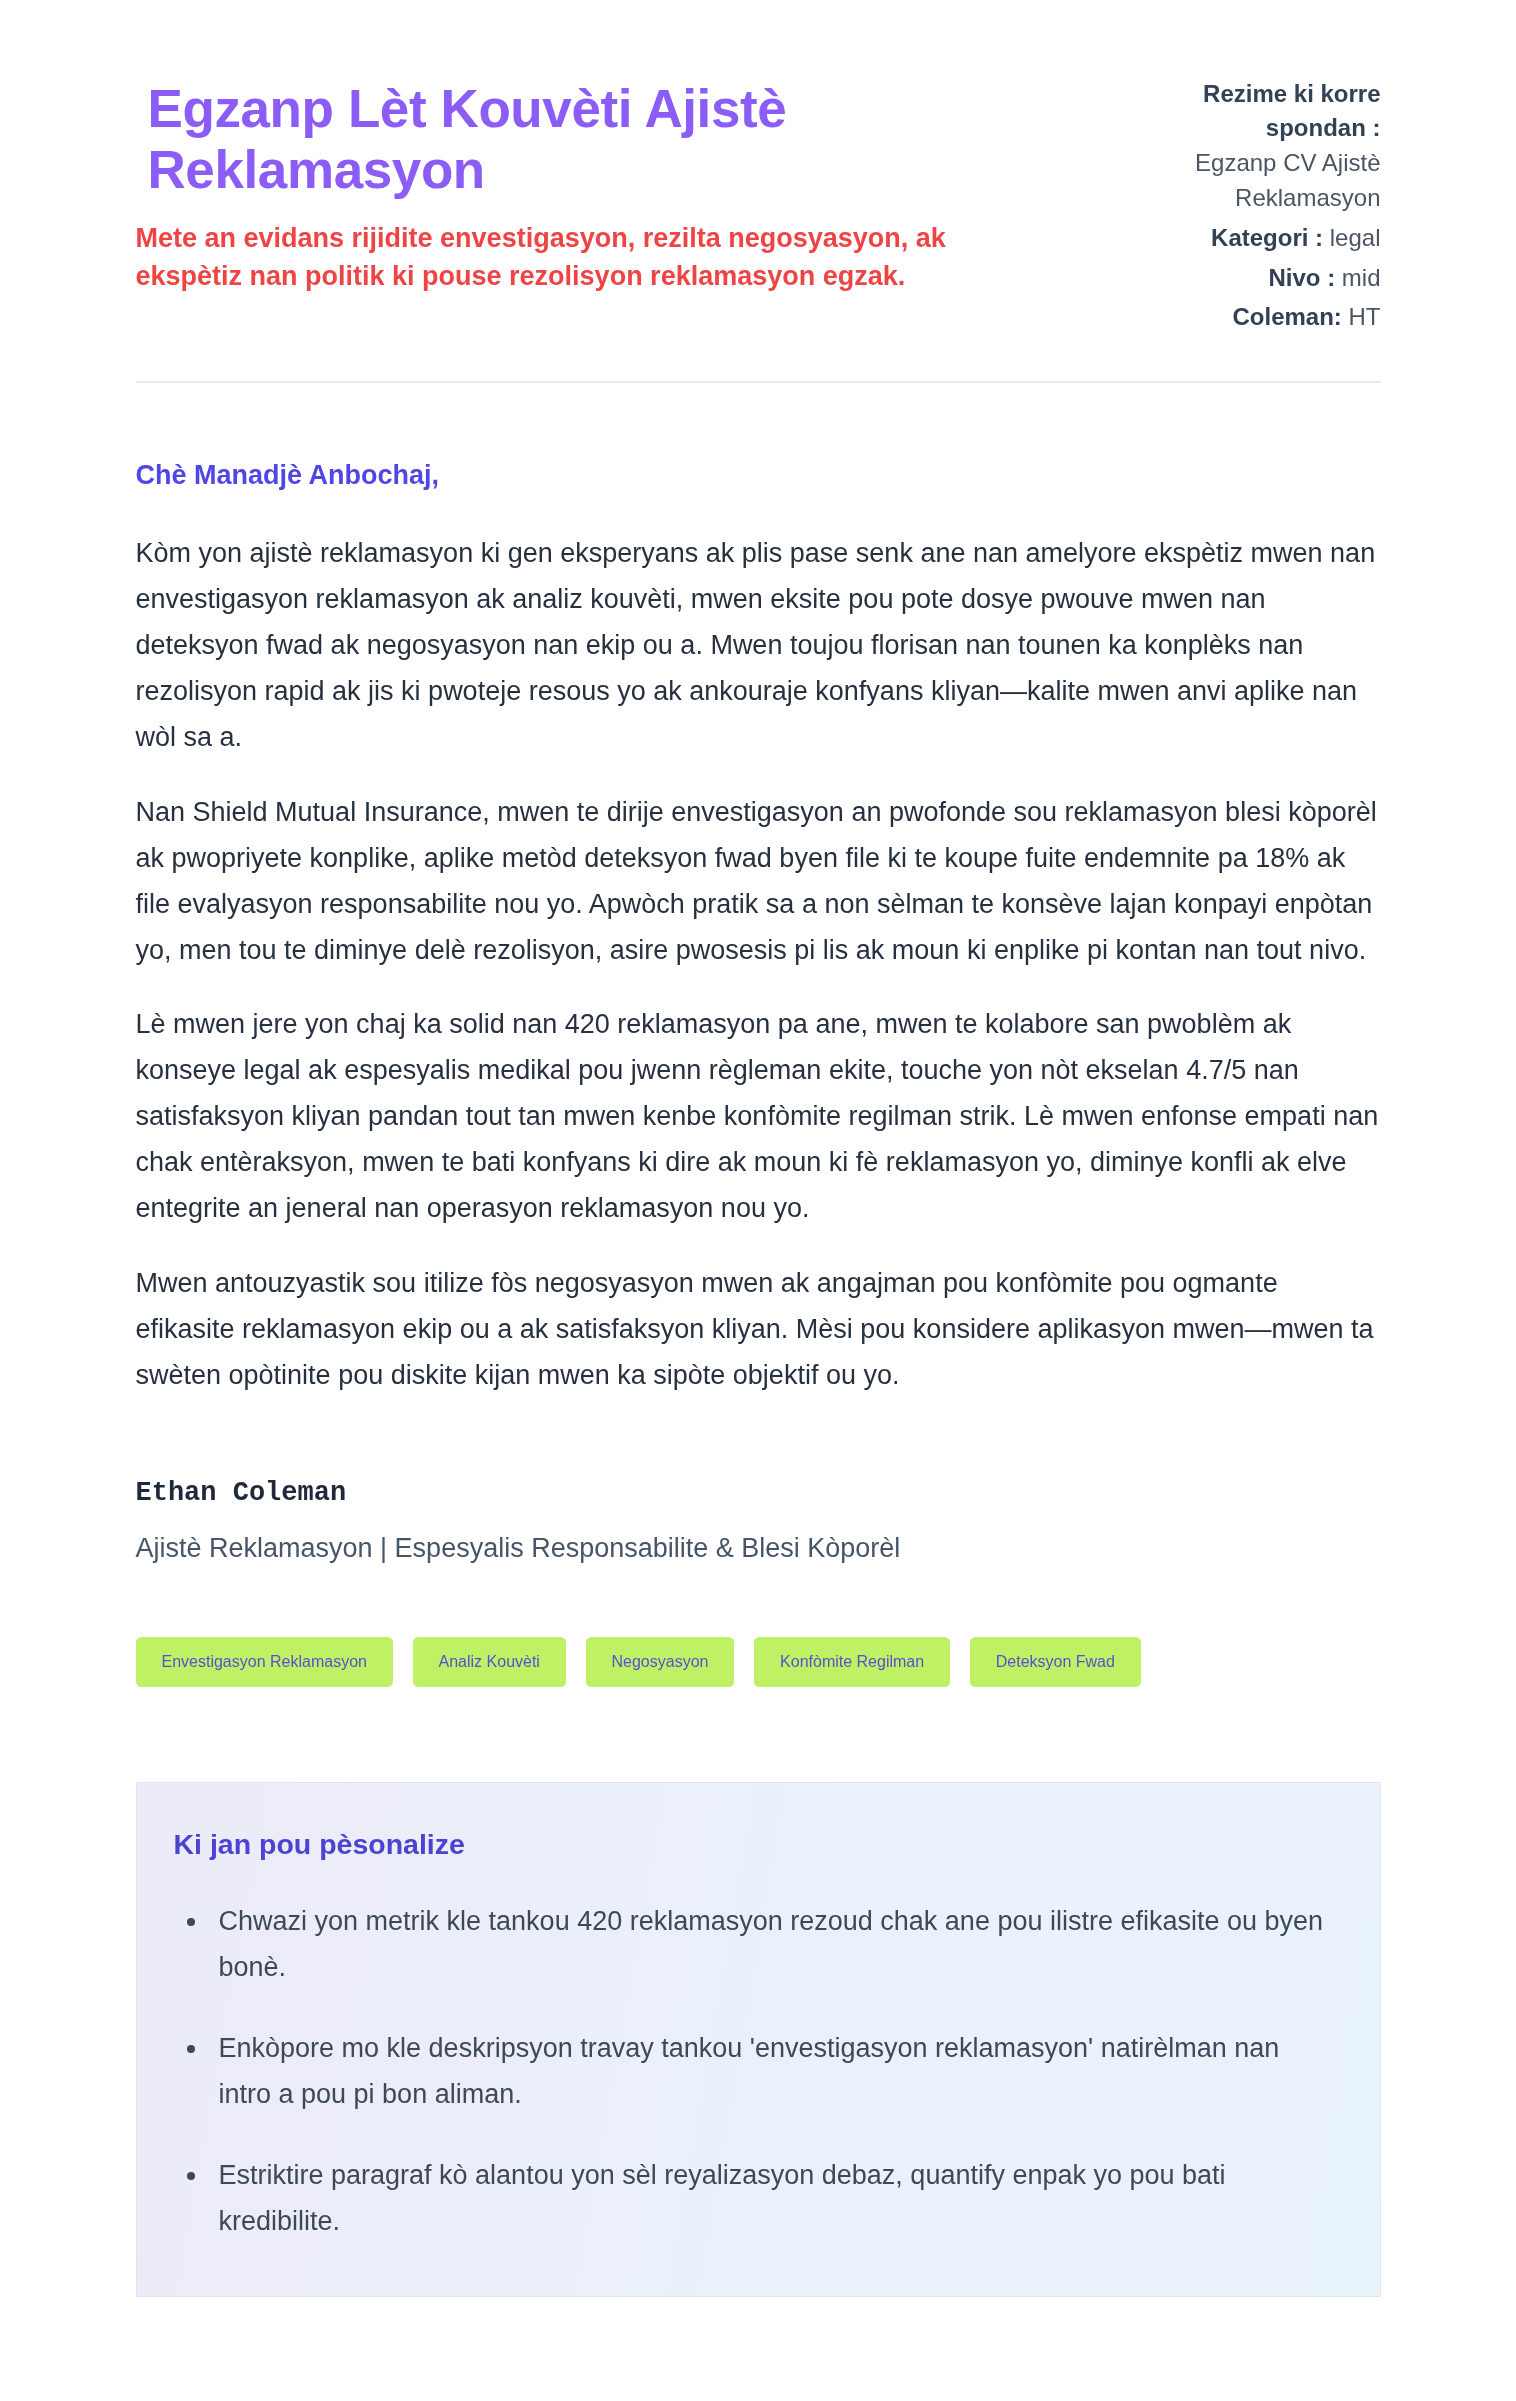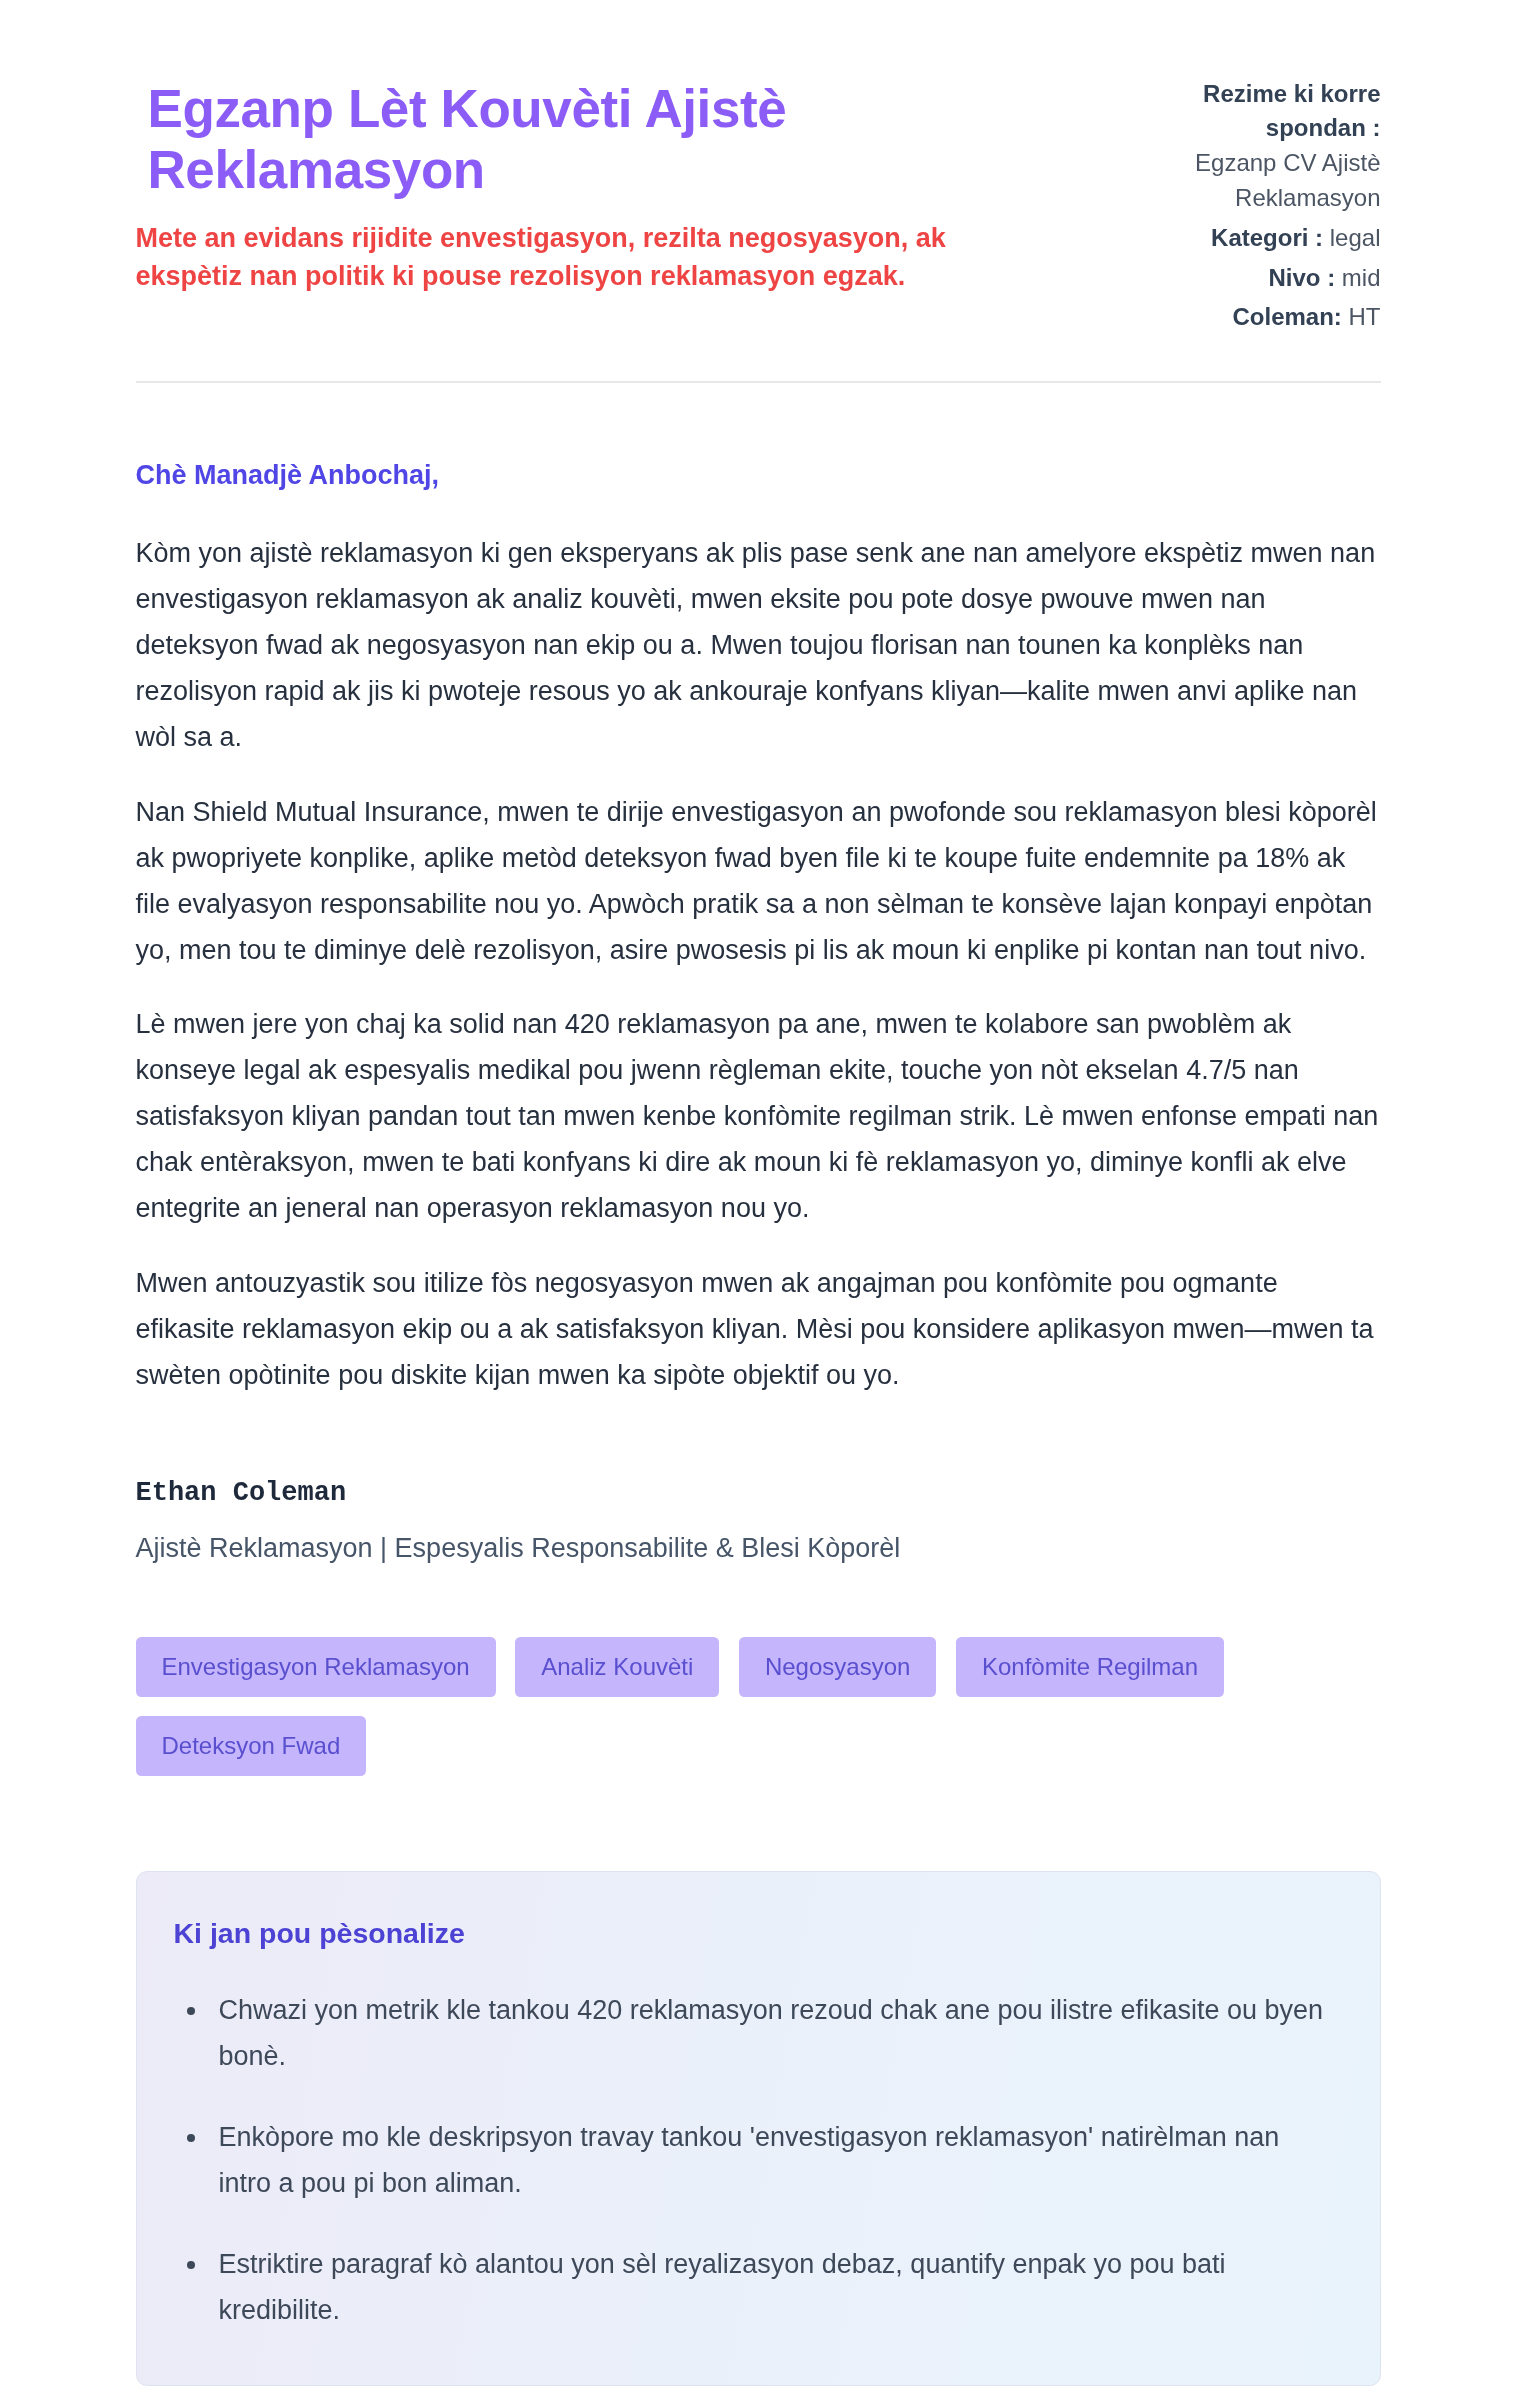--- a/index.html
+++ b/index.html
@@ -84,37 +84,37 @@
 
   
   .tags {
     margin-top: 73px;
     display: flex;
     flex-wrap: wrap;
     gap: 19.6px;
   }
   .tag-chip {
     display: inline-block;
-    background: #c4b5fd;
+    background: #bef264;
     color: #5a4fcf;
-    font-size: 24px;
+    font-size: 16px;
     font-weight: 500;
     padding: 16px 26px;
     border-radius: 5.4px;
     border: none;
     font-family: inherit;
     cursor: pointer;
   }
 
   
   .callout {
     margin-top: 95px;
     background: linear-gradient(100deg, #ecebf7 0%, #eaf1fa 55%, #e9f3fc 100%);
     border: 1.8px solid #dfe2f0;
-    border-radius: 11px;
+    border-radius: 1px;
     padding: 45px 54px 52px 37px;
   }
   .callout-title {
     margin: 0;
     font-size: 28.5px;
     font-weight: 700;
     color: #4c42d4;
   }
   .callout-list {
     margin: 37px 0 0 0;

